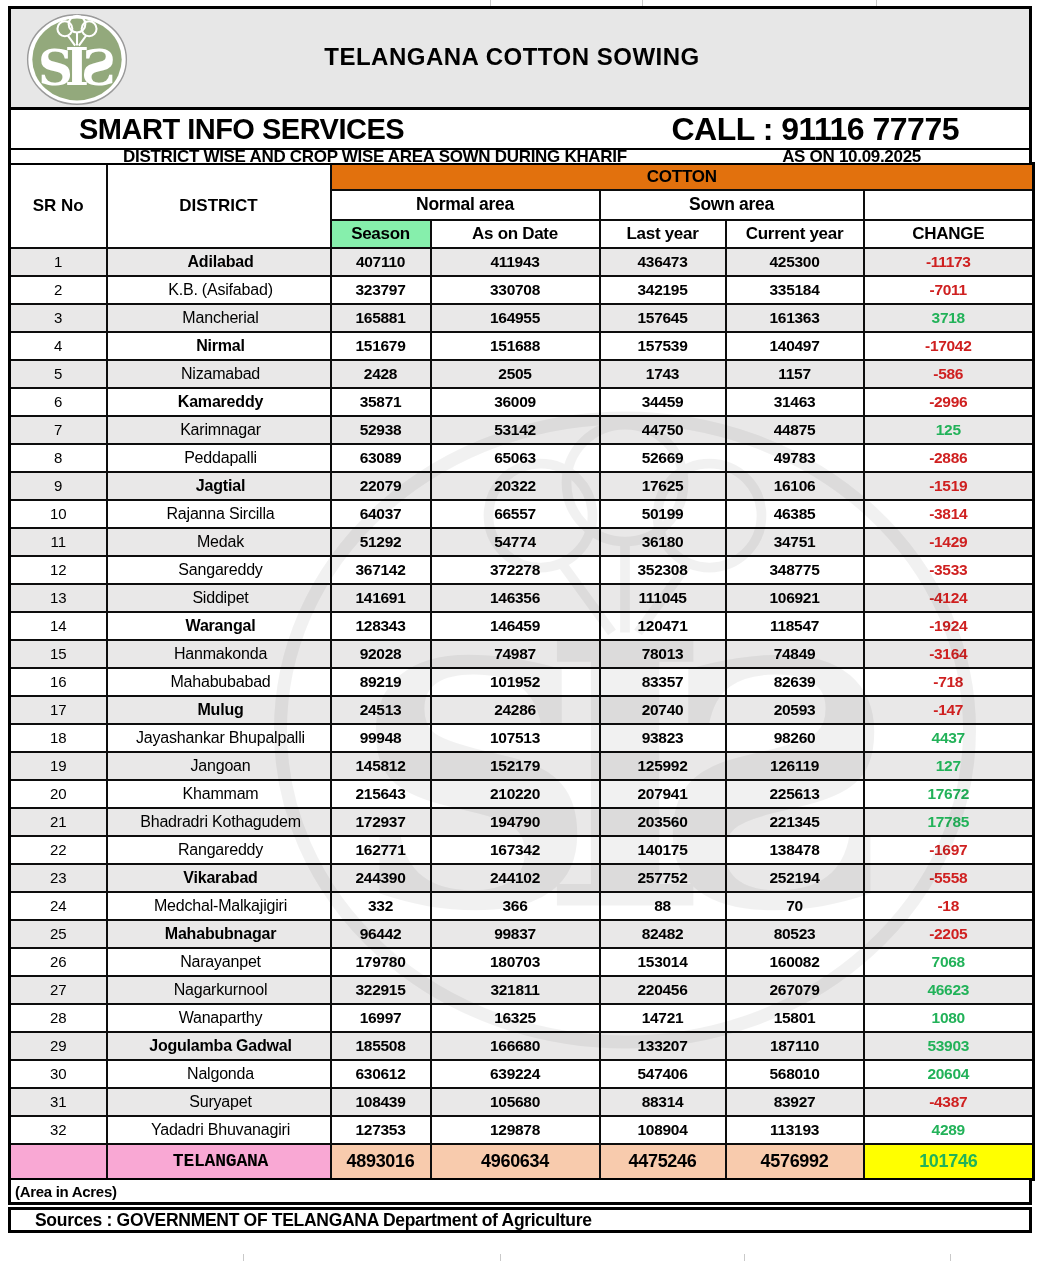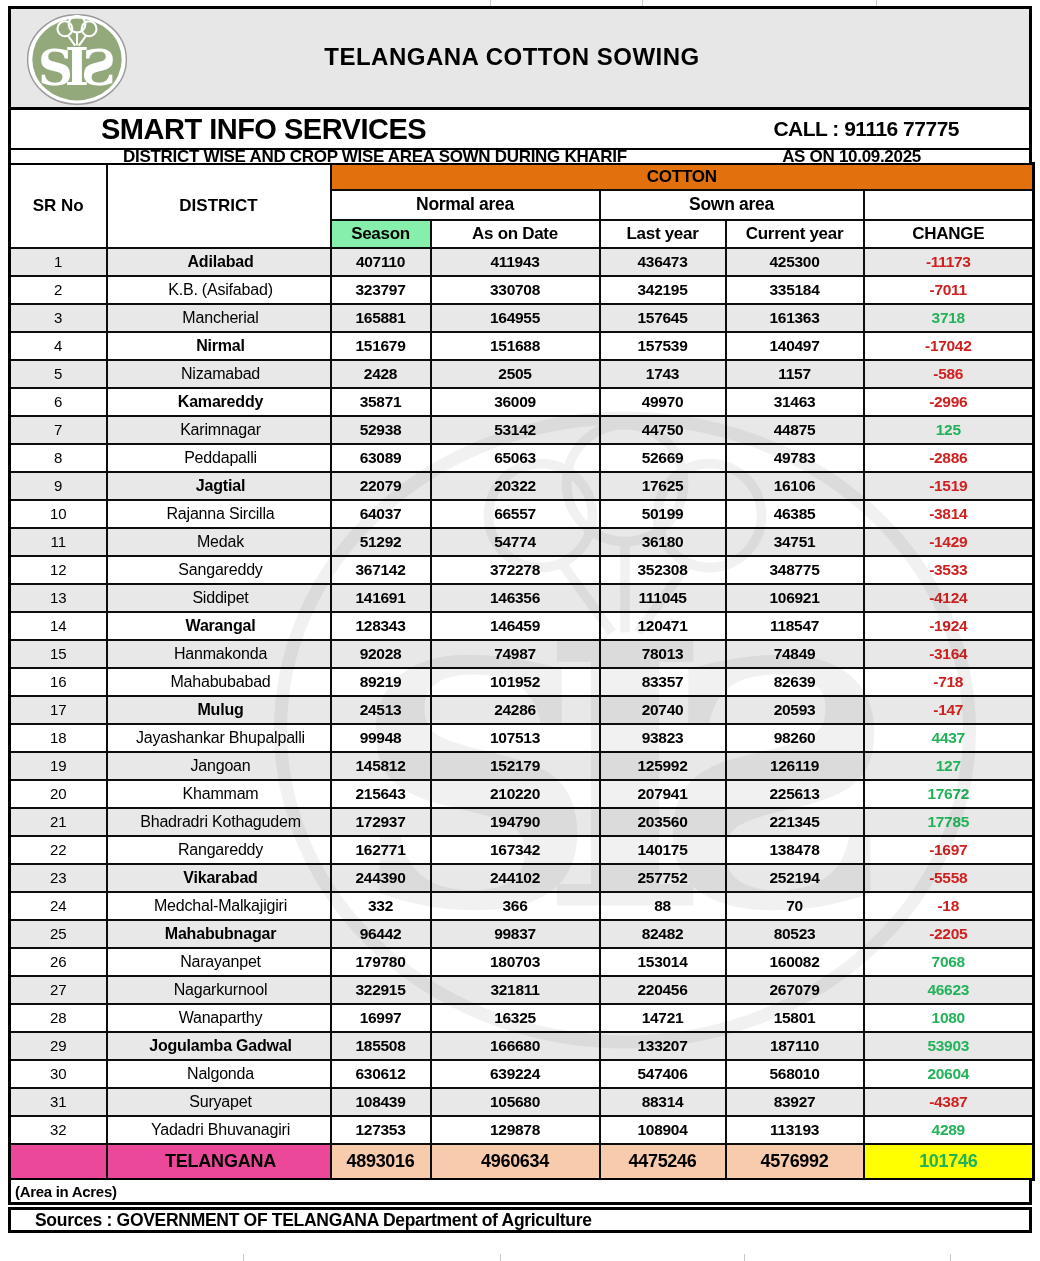--- a/index.html
+++ b/index.html
@@ -26,23 +26,23 @@
   .band + .band, .band + table, table + .band { margin-top:-3px; }
 
   .band-title { height:104px; background:#e7e7e7; }
   .logo-wrap { position:absolute; left:10px; top:3px; width:112px; height:95px; }
   .report-title {
     position:absolute; left:0; right:16px; top:50%; transform:translateY(-52%);
     text-align:center; font-size:24px; font-weight:bold; letter-spacing:.5px;
   }
 
   .band-org { height:44px; display:flex; align-items:center; justify-content:space-between;
-    padding:0 70px 0 90px; }
+    padding:0 70px 0 68px; }
   .org-name { font-size:29px; font-weight:bold; letter-spacing:-.5px; }
-  .call-number { font-size:21px; font-weight:bold; letter-spacing:-.5px; }
+  .call-number { font-size:32px; font-weight:bold; letter-spacing:-.5px; }
 
   .band-sub { height:17px; display:flex; align-items:center; justify-content:space-between;
     padding:0 108px 0 112px; border-width:2px 3px; }
   .report-subtitle, .as-on-date { font-size:17px; font-weight:bold; letter-spacing:-.3px; }
 
   table.cotton { width:1024px; border-collapse:collapse; table-layout:fixed;
     border:3px solid #000; }
   table.cotton th, table.cotton td {
     border:2px solid #0d0d0d; text-align:center; vertical-align:middle;
     overflow:hidden; white-space:nowrap;
@@ -57,21 +57,21 @@
   td.district-cell { text-align:left; padding-left:4px; font-size:16px; font-weight:normal; letter-spacing:-.2px; }
   td.district-cell.b { font-weight:bold; }
   td.num-cell { font-size:15.5px; font-weight:bold; letter-spacing:-.3px; }
   td.change-cell { font-size:15.5px; font-weight:bold; letter-spacing:-.3px; }
   tr.data-row td { height:28px; background:#fff; }
   tr.data-row.shade td { background:#e9e8e8; }
   .neg { color:#cf2020; }
   .pos { color:#22b259; }
 
   tr.total-row td { height:36px; font-weight:bold; }
-  tr.total-row td.sr-cell, tr.total-row td.district-cell { background:#ec4899; }
+  tr.total-row td.sr-cell, tr.total-row td.district-cell { background:#f9a8d4;font-family:Liberation Mono, monospace; }
   tr.total-row td.district-cell { font-size:18px; }
   tr.total-row td.num-cell { background:#f8cbad; font-size:18px; }
   tr.total-row td.change-cell { background:#ffff00; font-size:18px; }
 
   .band-note { height:27px; display:flex; align-items:center; padding-left:4px;
     font-size:15px; font-weight:bold; border-width:2px 3px 3px 3px; letter-spacing:-.3px; }
   .band-sources { height:26px; display:flex; align-items:center; padding-left:24px;
     font-size:17.5px; font-weight:bold; margin-top:2px !important; letter-spacing:-.3px; }
 
   .watermark { position:absolute; left:235px; top:330px; width:780px; height:800px;
@@ -190,21 +190,21 @@
     <td class="num-cell">2505</td>
     <td class="num-cell">1743</td>
     <td class="num-cell">1157</td>
     <td class="change-cell change-val neg">-586</td>
   </tr>
           <tr class="data-row">
     <td class="sr-cell">6</td>
     <td class="district-cell b">Kamareddy</td>
     <td class="num-cell">35871</td>
     <td class="num-cell">36009</td>
-    <td class="num-cell">49970</td>
+    <td class="num-cell">34459</td>
     <td class="num-cell">31463</td>
     <td class="change-cell change-val neg">-2996</td>
   </tr>
           <tr class="data-row shade">
     <td class="sr-cell">7</td>
     <td class="district-cell">Karimnagar</td>
     <td class="num-cell">52938</td>
     <td class="num-cell">53142</td>
     <td class="num-cell">44750</td>
     <td class="num-cell">44875</td>

